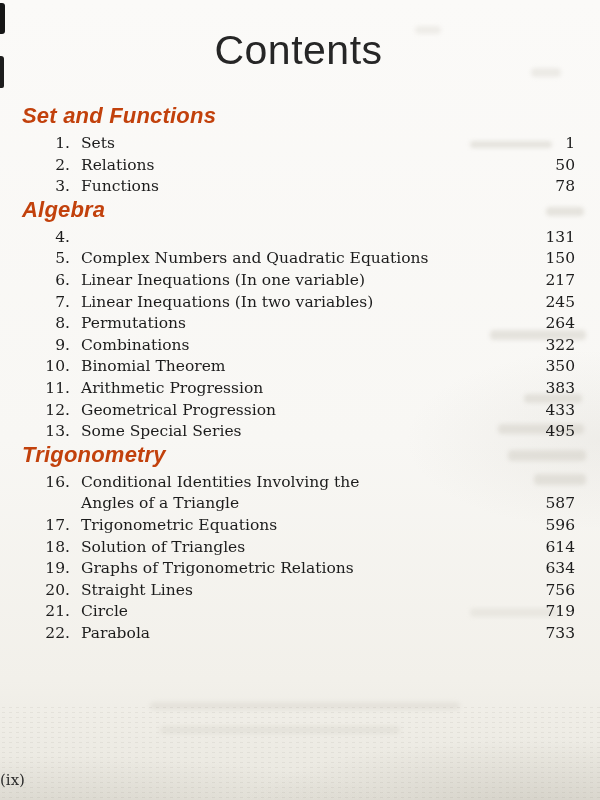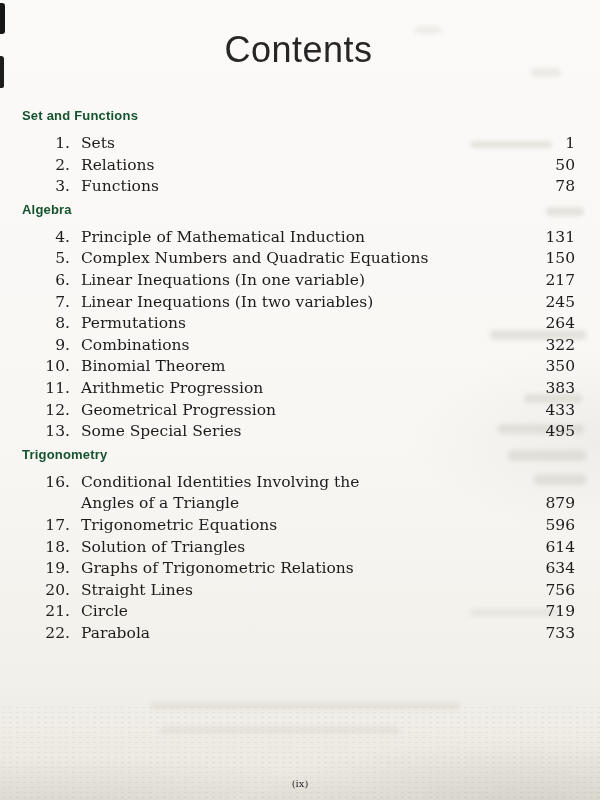--- a/index.html
+++ b/index.html
@@ -13,37 +13,37 @@
     font-family:"DejaVu Serif", serif; color:#1e1e1e;
   }
   .bottom-noise {
     position:absolute; left:0; right:0; bottom:0; height:95px; pointer-events:none;
     background-image: radial-gradient(rgba(110,104,90,0.16) 1px, transparent 1.3px);
     background-size: 7px 5px; opacity:.55;
   }
   .content { position:absolute; left:0; top:0; right:0; padding:0 25px 0 22px; }
   .title {
     font-family:"Liberation Sans", sans-serif; font-weight:400;
-    font-size:36px; letter-spacing:.5px; color:#262626;
+    font-size:41px; letter-spacing:.5px; color:#262626;
     text-align:center; margin-top:31px; line-height:38px;
   }
   .section { }
   .section.first { margin-top:36px; }
   .section-heading {
-    font-family:"Liberation Sans", sans-serif; font-weight:bold; 
-    font-size:13px; line-height:21px; color:#14532d; letter-spacing:.2px;
+    font-family:"Liberation Sans", sans-serif; font-weight:bold; font-style:italic;
+    font-size:22px; line-height:21px; color:#c2410c; letter-spacing:.2px;
     margin-bottom:8px;
   }
   .row { display:flex; align-items:baseline; height:21.6px; font-size:15.5px; color:#1c1c1c; }
   .num { flex:none; width:48px; text-align:right; }
   .ttl { margin-left:11px; white-space:nowrap; }
   .pg  { margin-left:auto; }
   .footer {
-    position:absolute; left:0; right:0; bottom:11px; text-align:center;
-    font-size:10px; color:#2a2a2a;
+    position:absolute; left:0; right:0; bottom:11px; text-align:left;
+    font-size:15px; color:#2a2a2a;
   }
   .edge-mark { position:absolute; left:0; background:#161616; }
   .edge-mark.a { top:3px;  width:5px; height:31px; border-radius:0 3px 3px 0; }
   .edge-mark.b { top:56px; width:4px; height:32px; border-radius:0 3px 2px 0; background:#1d1d1d; }
   .bleed {
     position:absolute; background:#d1cec5; filter:blur(2px);
     opacity:.5; border-radius:4px; pointer-events:none;
   }
 </style>
 </head>
@@ -83,21 +83,20 @@
       <span class="num">3.</span>
       <span class="ttl">Functions</span>
       <span class="pg">78</span>
     </div>
   </div>
 
   <div class="section">
     <div class="section-heading">Algebra</div>
     <div class="row">
       <span class="num">4.</span>
-      <span class="ttl">Principle of Mathematical Induction</span>
       <span class="pg">131</span>
     </div>
     <div class="row">
       <span class="num">5.</span>
       <span class="ttl">Complex Numbers and Quadratic Equations</span>
       <span class="pg">150</span>
     </div>
     <div class="row">
       <span class="num">6.</span>
       <span class="ttl">Linear Inequations (In one variable)</span>
@@ -143,21 +142,21 @@
   <div class="section">
     <div class="section-heading">Trigonometry</div>
     <div class="row">
       <span class="num">16.</span>
       <span class="ttl">Conditional Identities Involving the</span>
       <span class="pg"></span>
     </div>
     <div class="row">
       <span class="num"></span>
       <span class="ttl">Angles of a Triangle</span>
-      <span class="pg">879</span>
+      <span class="pg">587</span>
     </div>
     <div class="row">
       <span class="num">17.</span>
       <span class="ttl">Trigonometric Equations</span>
       <span class="pg">596</span>
     </div>
     <div class="row">
       <span class="num">18.</span>
       <span class="ttl">Solution of Triangles</span>
       <span class="pg">614</span>

